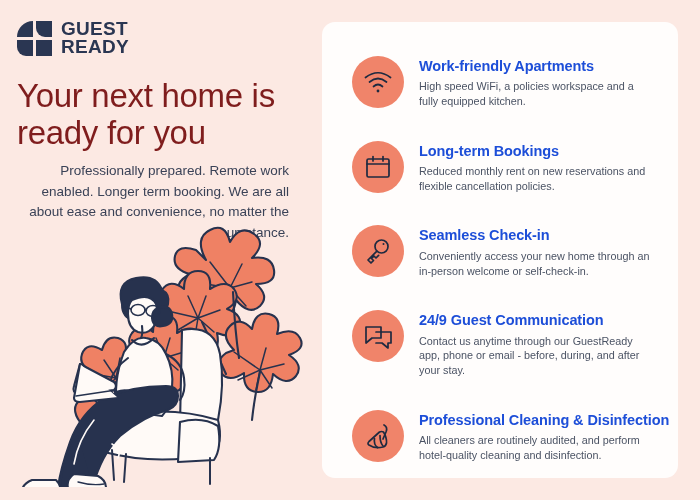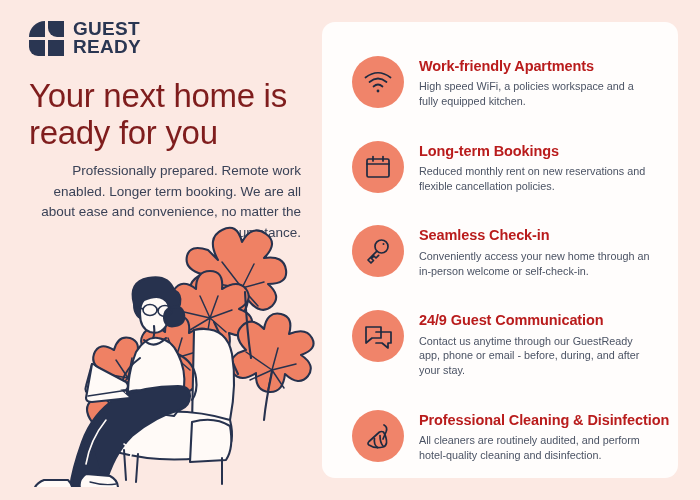--- a/index.html
+++ b/index.html
@@ -7,21 +7,21 @@
   body {
     background: #fce9e3;
     font-family: "Liberation Sans", sans-serif;
     overflow: hidden;
     position: relative;
   }
 
   
   #left-column {
     position: absolute;
-    left: 12px; top: 0;
+    left: 0; top: 0;
     width: 320px; height: 500px; padding-left: 24px;
   }
 
   
   #brand-logo {
     position: absolute;
     left: 17px; top: 20px;
     display: flex;
     align-items: center;
     gap: 9px;
@@ -119,21 +119,21 @@
     width: 52px; height: 52px;
     border-radius: 50%;
     background: #f0846a;
     display: flex;
     align-items: center;
     justify-content: center;
     margin-top: 1px;
   }
   .feature-text { padding-top: 3px; }
   .feature-title {
-    color: #b91c1c;
+    color: #1d4ed8;
     font-size: 14.5px;
     font-weight: bold;
     line-height: 1.2;
     letter-spacing: -0.1px;
     white-space: nowrap;
   }
   .feature-desc {
     color: #4b5364;
     font-size: 10.8px;
     line-height: 1.36;

